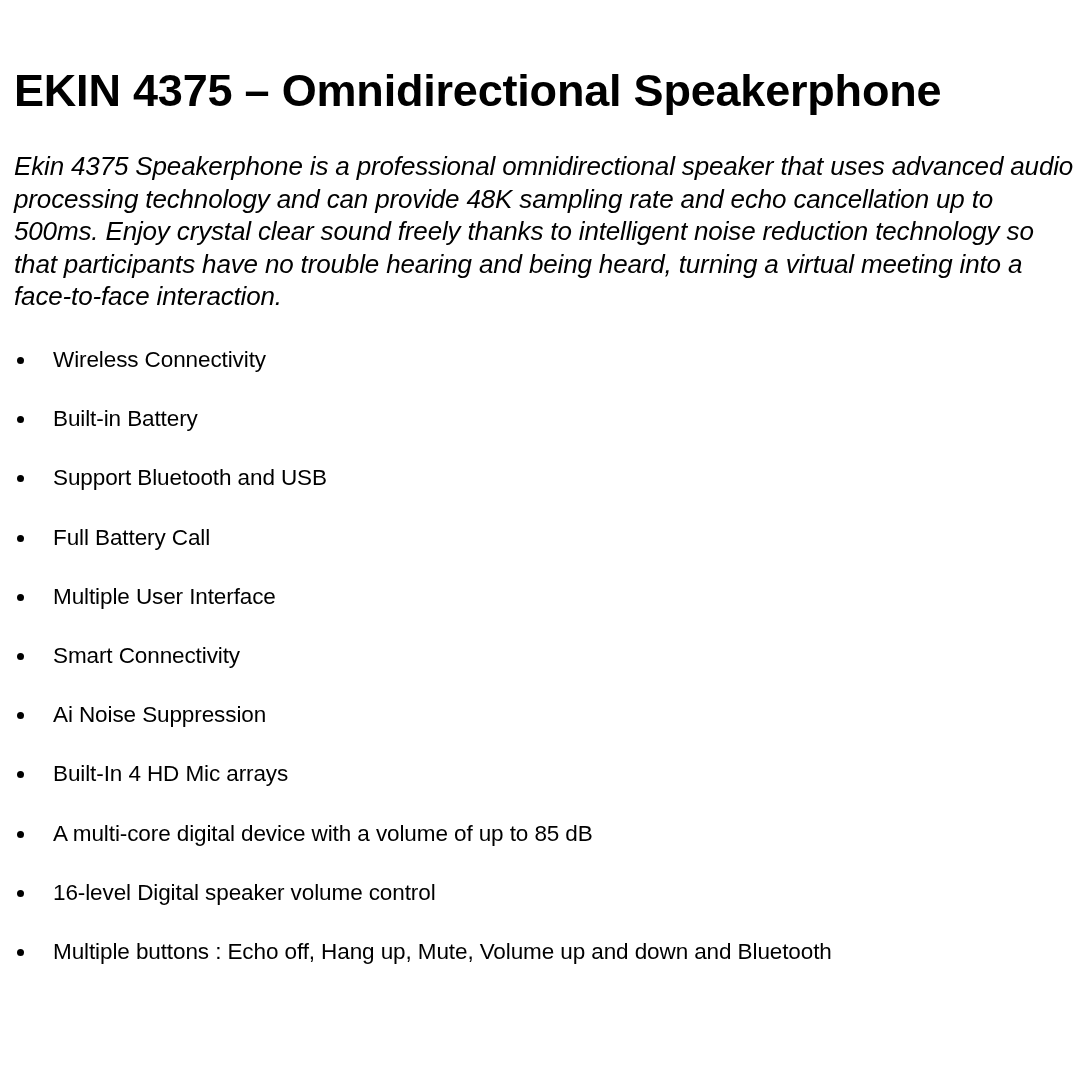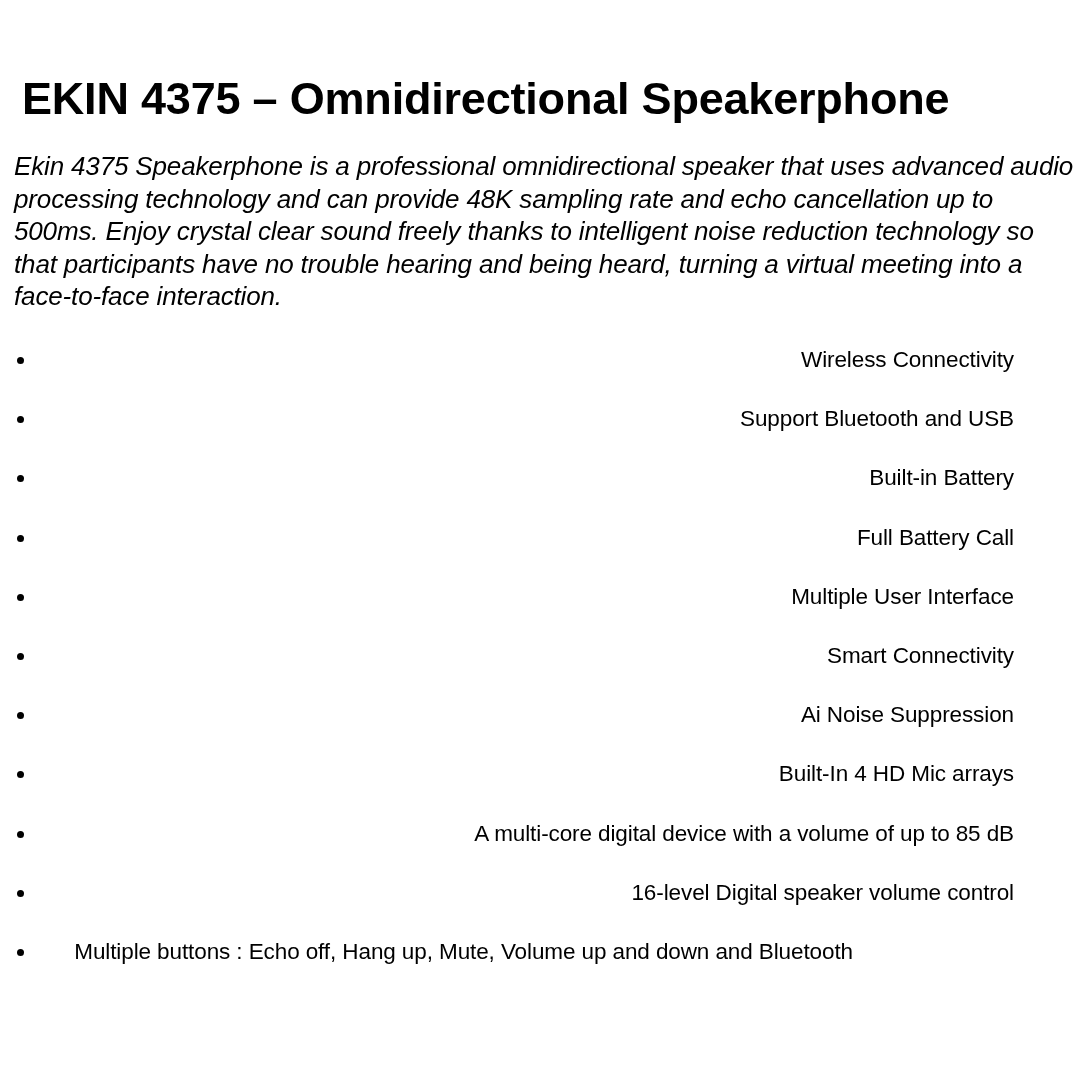--- a/index.html
+++ b/index.html
@@ -18,21 +18,21 @@
     .page {
       position: absolute;
       left: 14px;
       top: 0;
       width: 1060px;
     }
     .title {
       position: absolute;
       left: 0;
       top: 64px;
-      margin: 8px;
+      margin: 0;
       font-size: 45px;
       font-weight: bold;
       line-height: 54px;
       white-space: nowrap;
       letter-spacing: -0.2px;
     }
     .intro {
       position: absolute;
       left: 0;
       top: 150px;
@@ -52,21 +52,20 @@
       list-style: none;
       width: 1000px;
     }
     .feature {
       position: relative;
       padding-left: 39px;
       font-size: 22.5px;
       line-height: 29px;
       height: 59.2px;
       letter-spacing: -0.1px;
-      text-align: right;
     }
     .feature.multi {
       height: auto;
       width: 800px;
     }
     .bullet {
       position: absolute;
       left: 3px;
       top: 12px;
       width: 7px;
@@ -83,25 +82,25 @@
 
   <p class="intro">Ekin 4375 Speakerphone is a professional omnidirectional speaker that uses advanced audio processing technology and can provide 48K sampling rate and echo cancellation up to 500ms. Enjoy crystal clear sound freely thanks to intelligent noise reduction technology so that participants have no trouble hearing and being heard, turning a virtual meeting into a face-to-face interaction.</p>
 
   <ul class="features">
     <li class="feature">
       <span class="bullet"></span>
       <span>Wireless Connectivity</span>
     </li>
     <li class="feature">
       <span class="bullet"></span>
-      <span>Support Bluetooth and USB</span>
+      <span>Built-in Battery</span>
     </li>
     <li class="feature">
       <span class="bullet"></span>
-      <span>Built-in Battery</span>
+      <span>Support Bluetooth and USB</span>
     </li>
     <li class="feature">
       <span class="bullet"></span>
       <span>Full Battery Call</span>
     </li>
     <li class="feature">
       <span class="bullet"></span>
       <span>Multiple User Interface</span>
     </li>
     <li class="feature">

